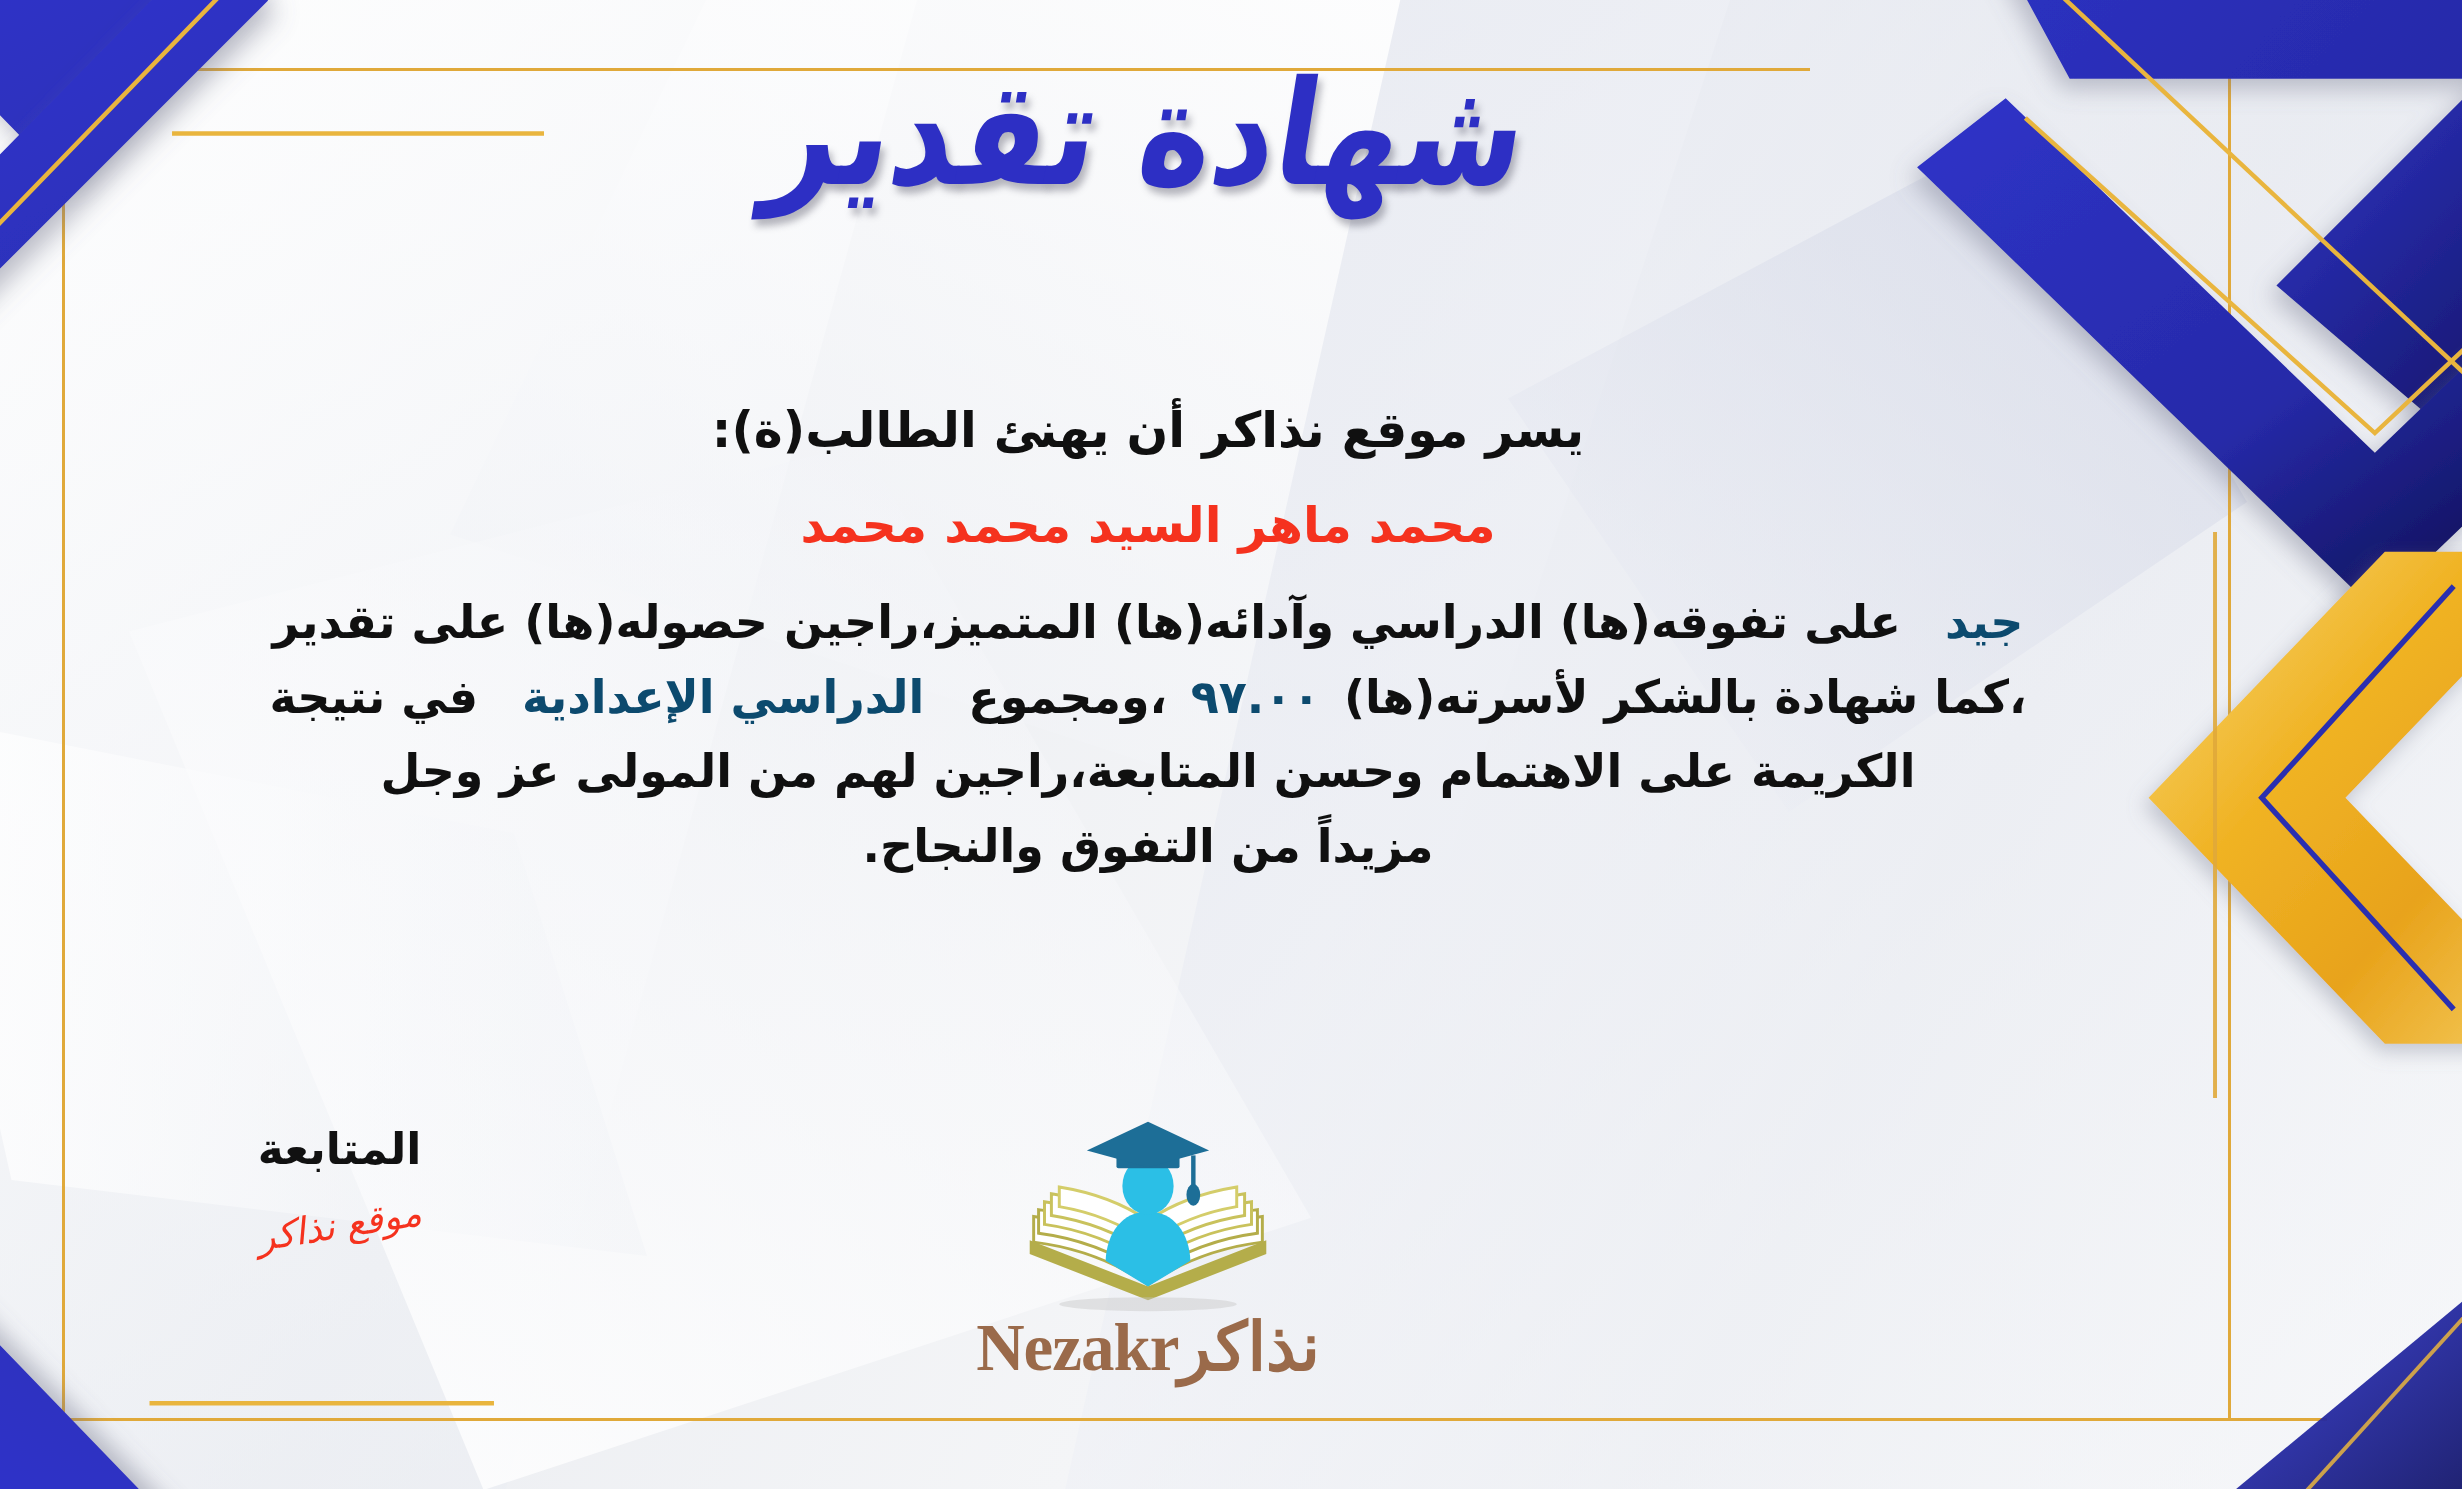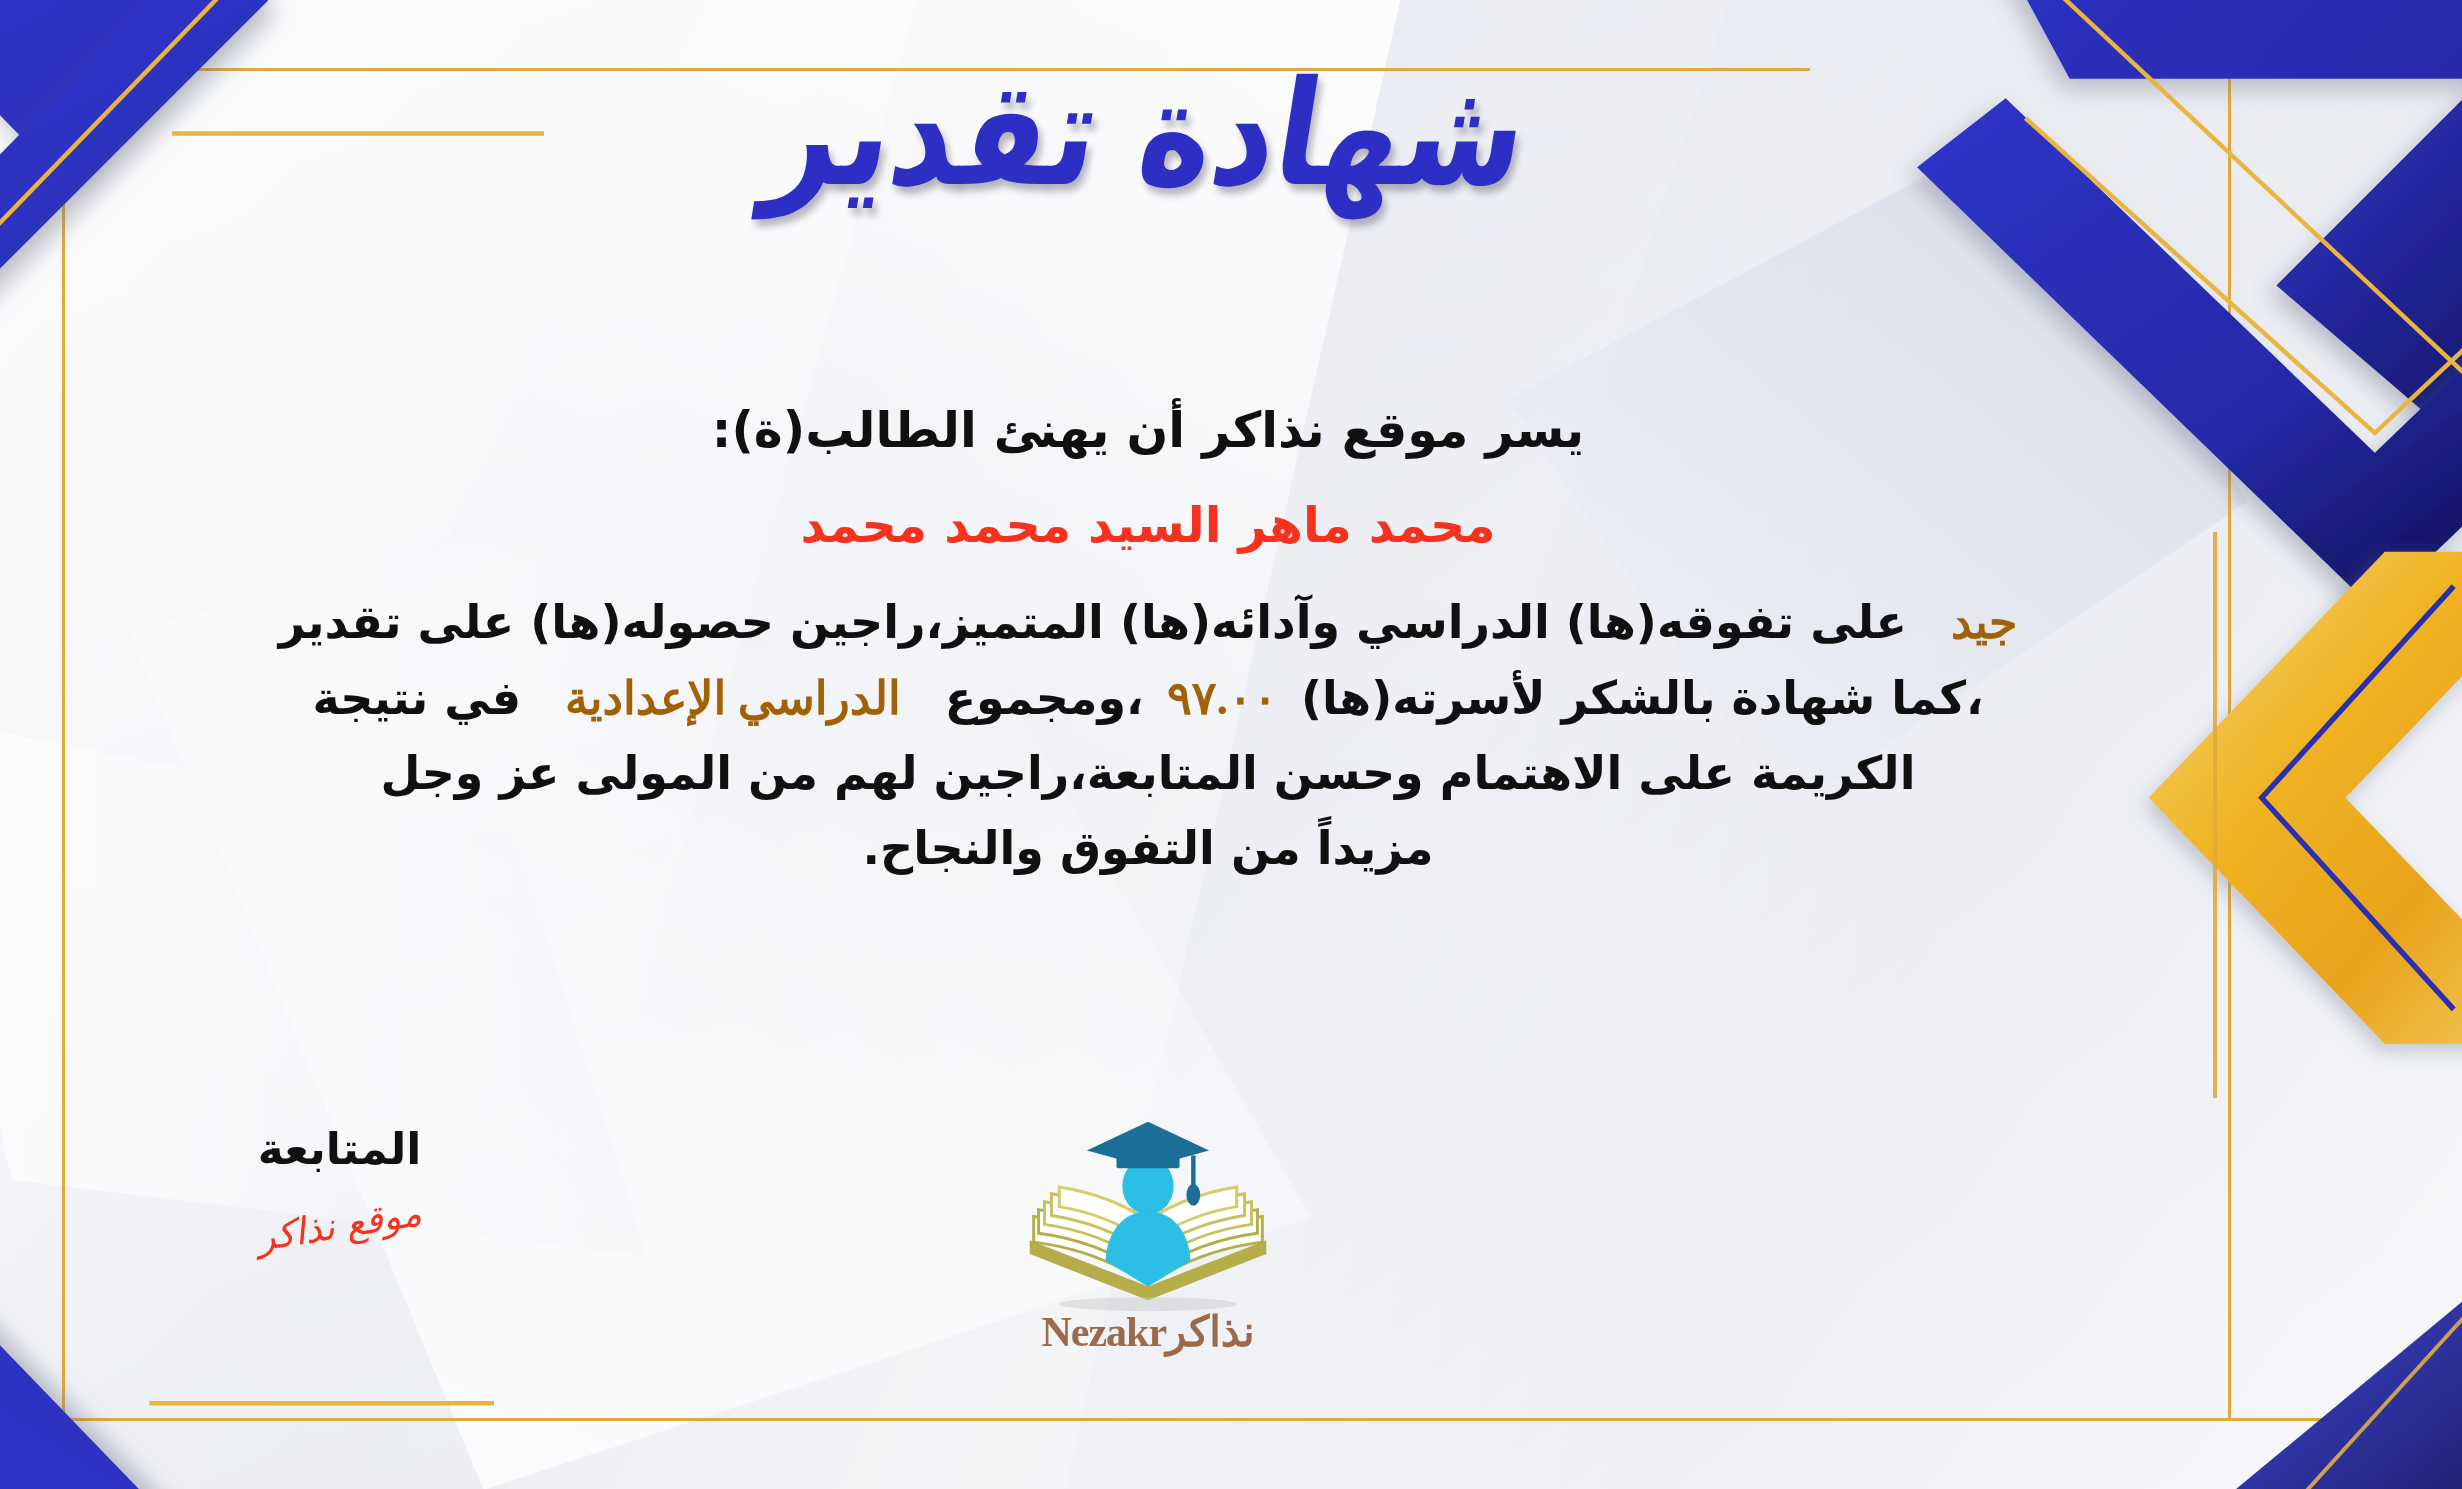--- a/index.html
+++ b/index.html
@@ -90,21 +90,21 @@
     color:#f5321e;
     font-size:49px;
     font-weight:700;
     margin-bottom:21.7px;
   }
   .para{
     font-size:46px;
     font-weight:700;
     line-height:1.62;
   }
-  .red{color:#a16207;font-family:Liberation Serif, serif;}
+  .red{color:#0c4a6e;}
   .sp{display:inline-block;width:44px;}
   .sp-sm{display:inline-block;width:23.6px;}
 
   
   .footer{
     position:absolute;
     left:0;right:0;
     top:1123px;
     height:305px;
     z-index:30;
@@ -134,21 +134,21 @@
     position:absolute;
     left:0;right:0;
     top:-9.8px;
     display:flex;
     flex-direction:column;
     align-items:center;
   }
   .logo-mark{width:276px;height:207px;display:block;}
   .logo-text{
     margin-top:-12.8px;
-    font-size:42px;
+    font-size:67px;
     font-weight:700;
     color:#9a6a4a;
     font-family:"DejaVu Serif","Liberation Serif",serif;
     letter-spacing:-1px;
     white-space:nowrap;
   }
   .logo-text .latin{font-family:"Liberation Serif",serif;}
 </style>
 </head>
 <body>

